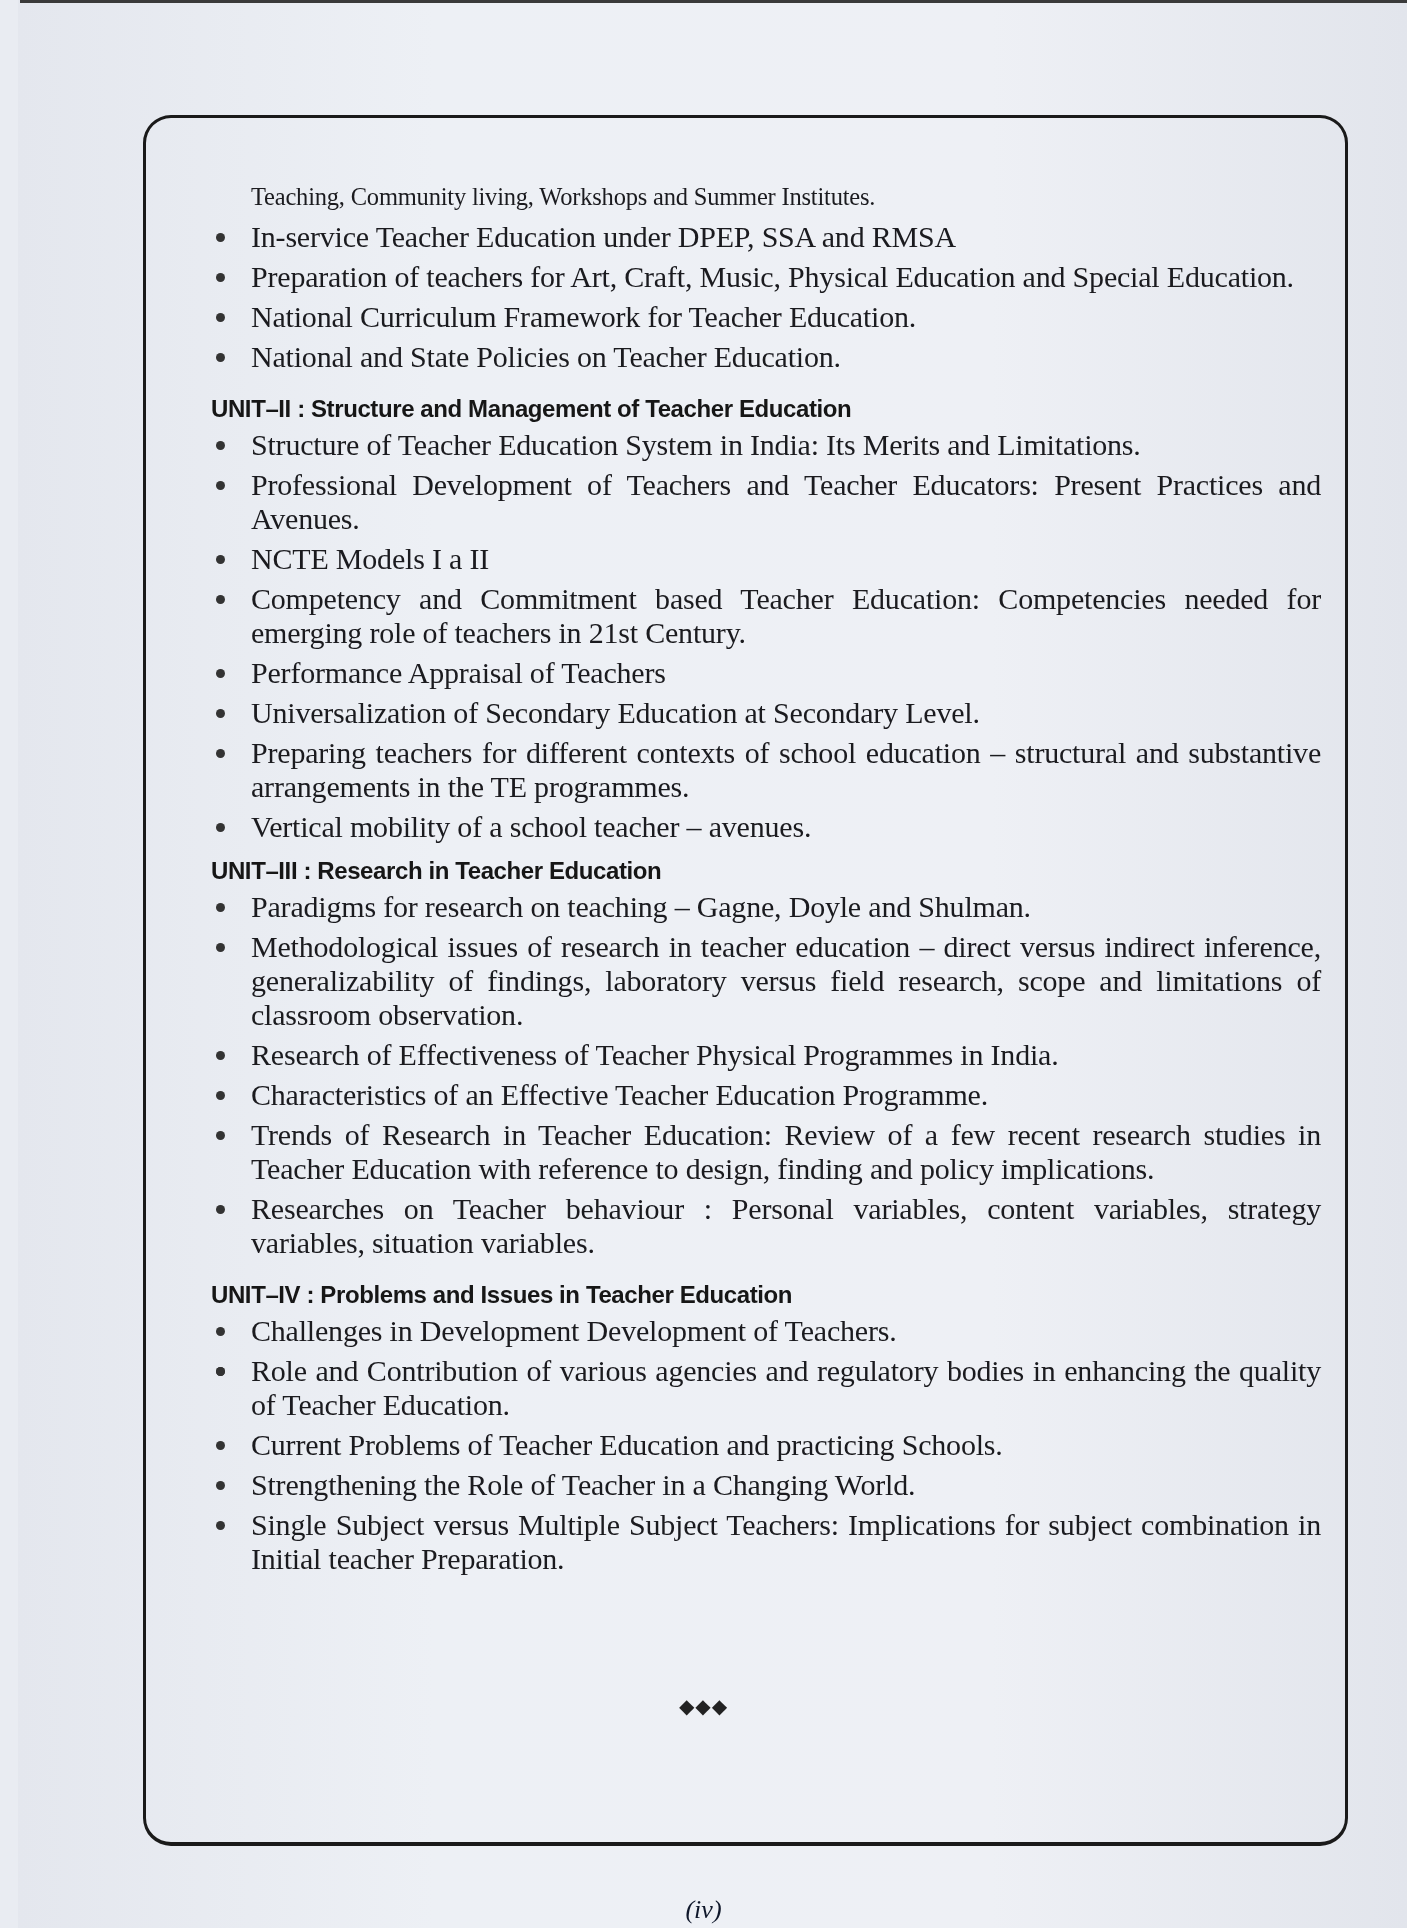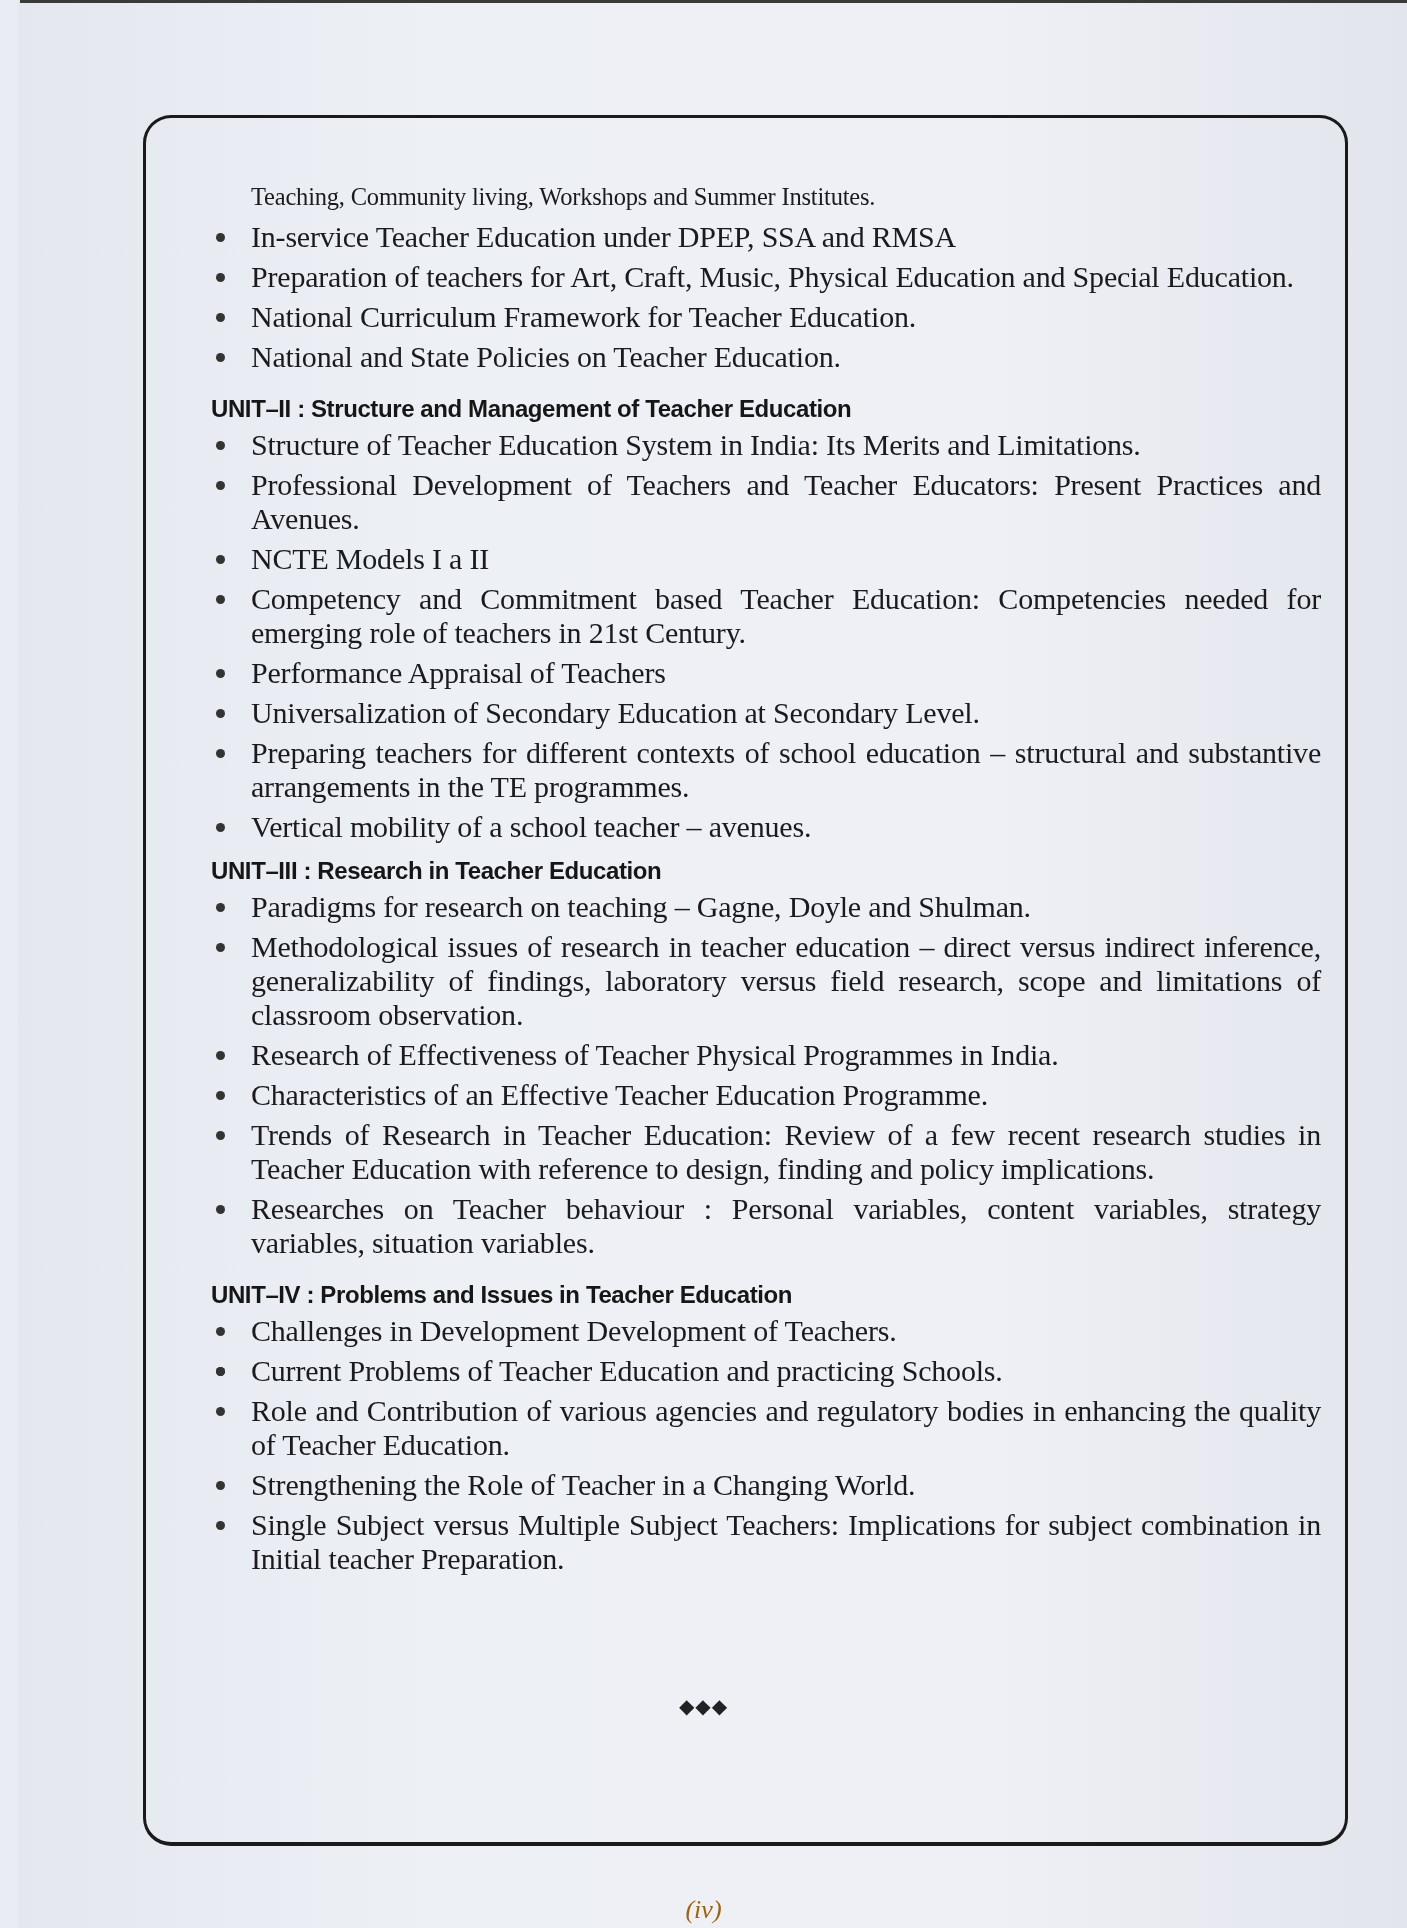--- a/index.html
+++ b/index.html
@@ -20,21 +20,21 @@
     border-top-width: 3px; border-bottom-width: 4px;
     box-sizing: border-box;
   }
   .content { position: absolute; left: 211px; top: 132px; width: 1110px; margin-top: 48px; }
   .para { font-size: 24.5px; line-height: 34px; font-weight: 500; letter-spacing: -0.2px; }
   .indent { padding-left: 40px; }
   .item { position: relative; padding-left: 40px; font-size: 30px; line-height: 34px; margin-top: 6px; text-align: justify; letter-spacing: -0.2px; }
   .bullet { position: absolute; left: 5px; top: 13px; width: 9px; height: 9px; border-radius: 50%; background: #333; }
   .heading { font-family: "Liberation Sans", "DejaVu Sans", sans-serif; font-weight: bold; font-size: 24px; line-height: 34px; margin-top: 18px; letter-spacing: -0.4px; color: #161616; }
   .separator { position: absolute; left: 0; width: 100%; top: 1694px; text-align: center; font-size: 20px; letter-spacing: 1px; color: #222; }
-  .page-number { position: absolute; left: 0; width: 1407px; top: 1895px; text-align: center; font-style: italic; font-size: 26px; color: #a16207; }
+  .page-number { position: absolute; left: 0; width: 1407px; top: 1895px; text-align: center; font-style: italic; font-size: 26px; color: #0f172a; }
 </style>
 </head>
 <body>
 
 <div class="page-bg"></div>
 <div class="top-edge"></div>
 <div class="frame"></div>
 
 <div class="content">
   <div class="para indent">Teaching, Community living, Workshops and Summer Institutes.</div>
@@ -65,21 +65,21 @@
     <div class="item"><span class="bullet"></span><span>Research of Effectiveness of Teacher Physical Programmes in India.</span></div>
     <div class="item"><span class="bullet"></span><span>Characteristics of an Effective Teacher Education Programme.</span></div>
     <div class="item"><span class="bullet"></span><span>Trends of Research in Teacher Education: Review of a few recent research studies in Teacher Education with reference to design, finding and policy implications.</span></div>
     <div class="item"><span class="bullet"></span><span>Researches on Teacher behaviour : Personal variables, content variables, strategy variables, situation variables.</span></div>
   </div>
 
   <div>
     <div class="heading">UNIT–IV : Problems and Issues in Teacher Education</div>
     <div class="item" style="margin-top:2px"><span class="bullet"></span><span>Challenges in Development Development of Teachers.</span></div>
     <div class="item"><span class="bullet"></span></div>
+    <div class="item"><span class="bullet"></span><span>Role and Contribution of various agencies and regulatory bodies in enhancing the quality of Teacher Education.</span></div>
     <div class="item"><span class="bullet"></span><span>Current Problems of Teacher Education and practicing Schools.</span></div>
-    <div class="item"><span class="bullet"></span><span>Role and Contribution of various agencies and regulatory bodies in enhancing the quality of Teacher Education.</span></div>
     <div class="item"><span class="bullet"></span><span>Strengthening the Role of Teacher in a Changing World.</span></div>
     <div class="item"><span class="bullet"></span><span>Single Subject versus Multiple Subject Teachers: Implications for subject combination in Initial teacher Preparation.</span></div>
   </div>
 </div>
 
 <div class="separator">◆◆◆</div>
 <div class="page-number">(iv)</div>
 
 </body></html>

